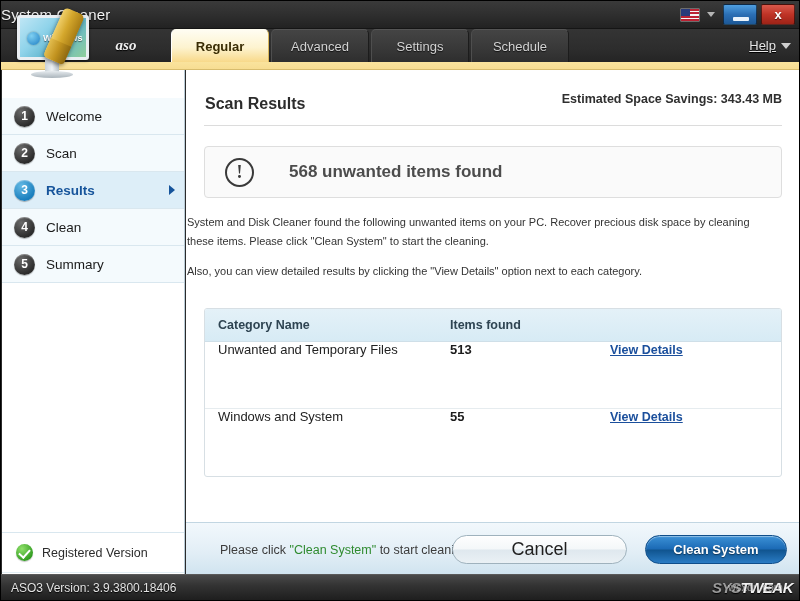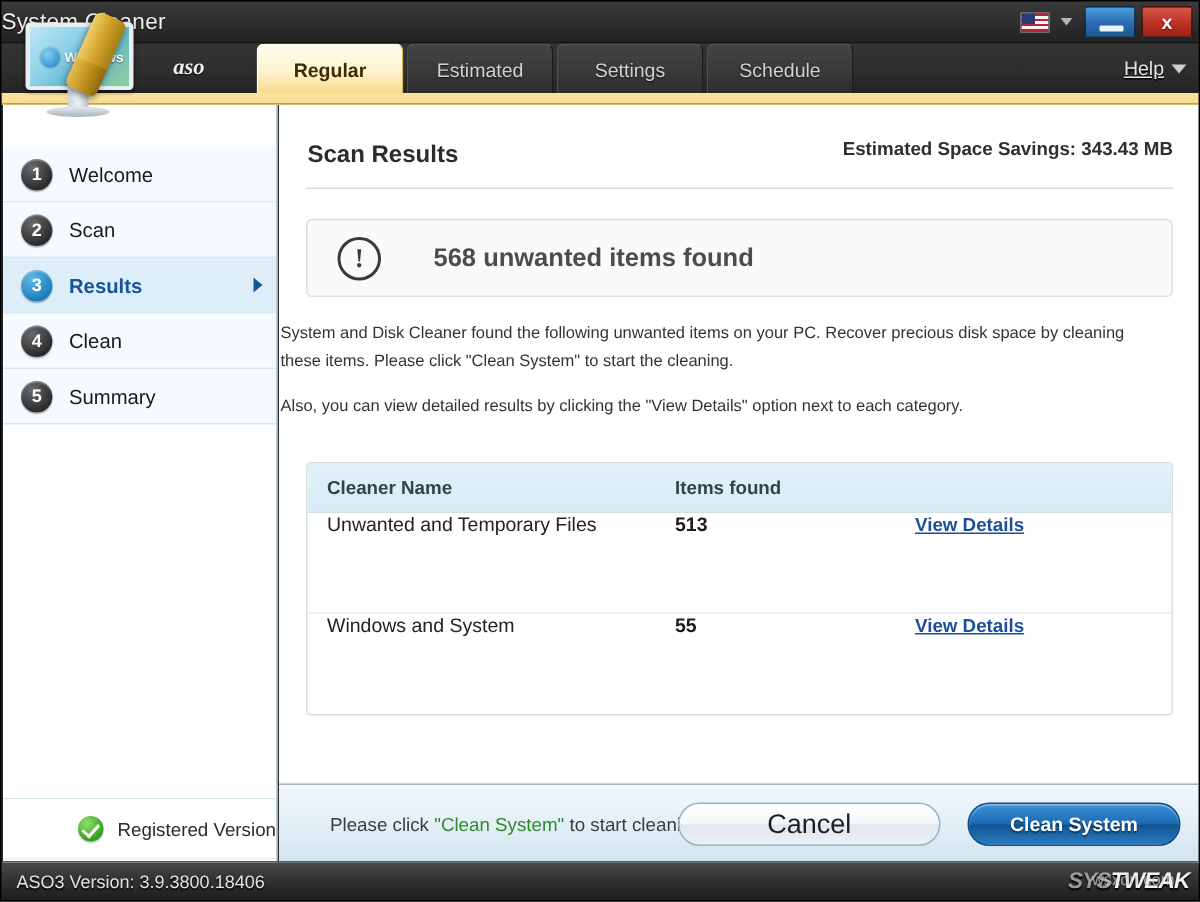--- a/index.html
+++ b/index.html
@@ -171,21 +171,21 @@
   .side-label { font-size:13.5px; color:#1a1a1a; }
   .side-item.active .side-label { color:#16549b; font-weight:bold; }
   .side-arrow {
     position:absolute; right:9px; width:0; height:0;
     border-top:5px solid transparent; border-bottom:5px solid transparent;
     border-left:6px solid #16549b;
   }
   .side-filler { background:#fff; height:250px; border-bottom:1px solid #d9e7ef; }
   .reg-row {
     height:40px; display:flex; align-items:center; padding-left:14px;
-    border-bottom:1px solid #e2eef4; background:#fff;justify-content:flex-end;
+    border-bottom:1px solid #e2eef4; background:#fff;
   }
   .check {
     width:17px; height:17px; border-radius:50%; margin-right:9px; position:relative;
     background:radial-gradient(circle at 35% 28%,#8fe06a,#2f9a1e 75%);
     box-shadow:0 1px 1px rgba(0,0,0,.25);
   }
   .check::after{
     content:""; position:absolute; left:4.5px; top:3px; width:5px; height:9px;
     border:solid #fff; border-width:0 2px 2px 0; transform:rotate(42deg);
   }
@@ -315,21 +315,21 @@
       <div class="caret-sm"></div>
       <div class="btn-min"></div>
       <div class="btn-close">x</div>
     </div>
   </div>
 
   <div class="tabbar"></div>
   <div class="brandmark">aso</div>
   <div class="tabs">
     <div class="tab active">Regular</div>
-    <div class="tab">Estimated</div>
+    <div class="tab">Advanced</div>
     <div class="tab">Settings</div>
     <div class="tab">Schedule</div>
   </div>
   <div class="helpbox">
     <span class="help-label">Help</span>
     <span class="caret-help"></span>
   </div>
   <div class="yellowstrip"></div>
 
   <div class="logo">
@@ -391,21 +391,21 @@
     <div class="alert">
       <div class="alert-icon">!</div>
       <div class="alert-text">568 unwanted items found</div>
     </div>
 
     <div class="para para1">System and Disk Cleaner found the following unwanted items on your PC. Recover precious disk space by cleaning these items. Please click "Clean System" to start the cleaning.</div>
     <div class="para para2">Also, you can view detailed results by clicking the "View Details" option next to each category.</div>
 
     <div class="table">
       <div class="thead">
-        <div class="c-name">Cleaner Name</div>
+        <div class="c-name">Category Name</div>
         <div class="c-count">Items found</div>
         <div class="c-act"></div>
       </div>
 
       <div class="trow">
         <div class="c-name">Unwanted and Temporary Files</div>
         <div class="c-count">513</div>
         <div class="c-act">
           <span class="vd-link">View Details</span>
         </div>

